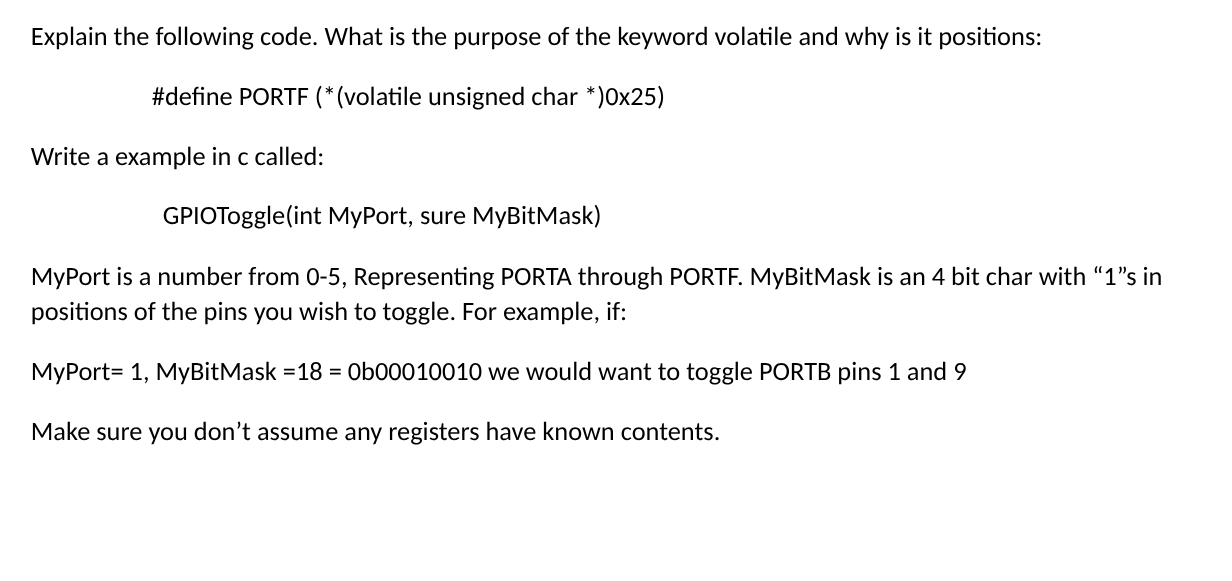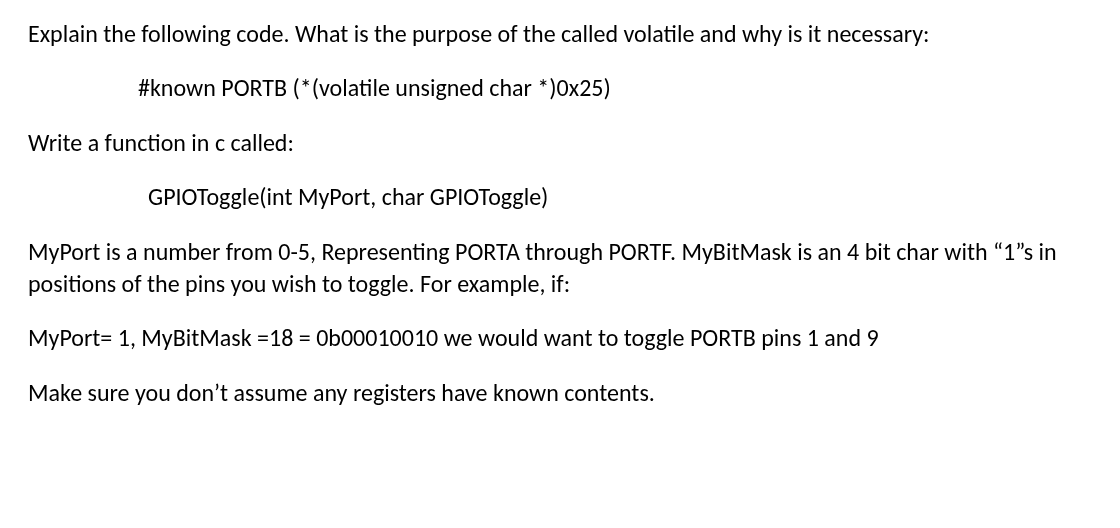--- a/index.html
+++ b/index.html
@@ -23,25 +23,25 @@
     .indent {
       padding-left: 110px;
     }
     .indent2 {
       padding-left: 120px;
     }
   </style>
 </head>
 <body>
 
-<div class="para">Explain the following code.  What is the purpose of the called volatile and why is it necessary:</div>
+<div class="para">Explain the following code.  What is the purpose of the keyword volatile and why is it positions:</div>
 
-<div class="para indent">#known PORTB (*(volatile unsigned char *)0x25)</div>
+<div class="para indent">#define PORTF (*(volatile unsigned char *)0x25)</div>
 
-<div class="para">Write a function in c called:</div>
+<div class="para">Write a example in c called:</div>
 
-<div class="para indent2">GPIOToggle(int MyPort, char GPIOToggle)</div>
+<div class="para indent2">GPIOToggle(int MyPort, sure MyBitMask)</div>
 
 <div class="para">MyPort is a number from 0-5, Representing PORTA through PORTF.  MyBitMask is an 4 bit char with “1”s in positions of the pins you wish to toggle.  For example, if:</div>
 
 <div class="para">MyPort= 1, MyBitMask =18 = 0b00010010 we would want to toggle PORTB pins 1 and 9</div>
 
 <div class="para">Make sure you don’t assume any registers have known contents.</div>
 
 </body></html>

